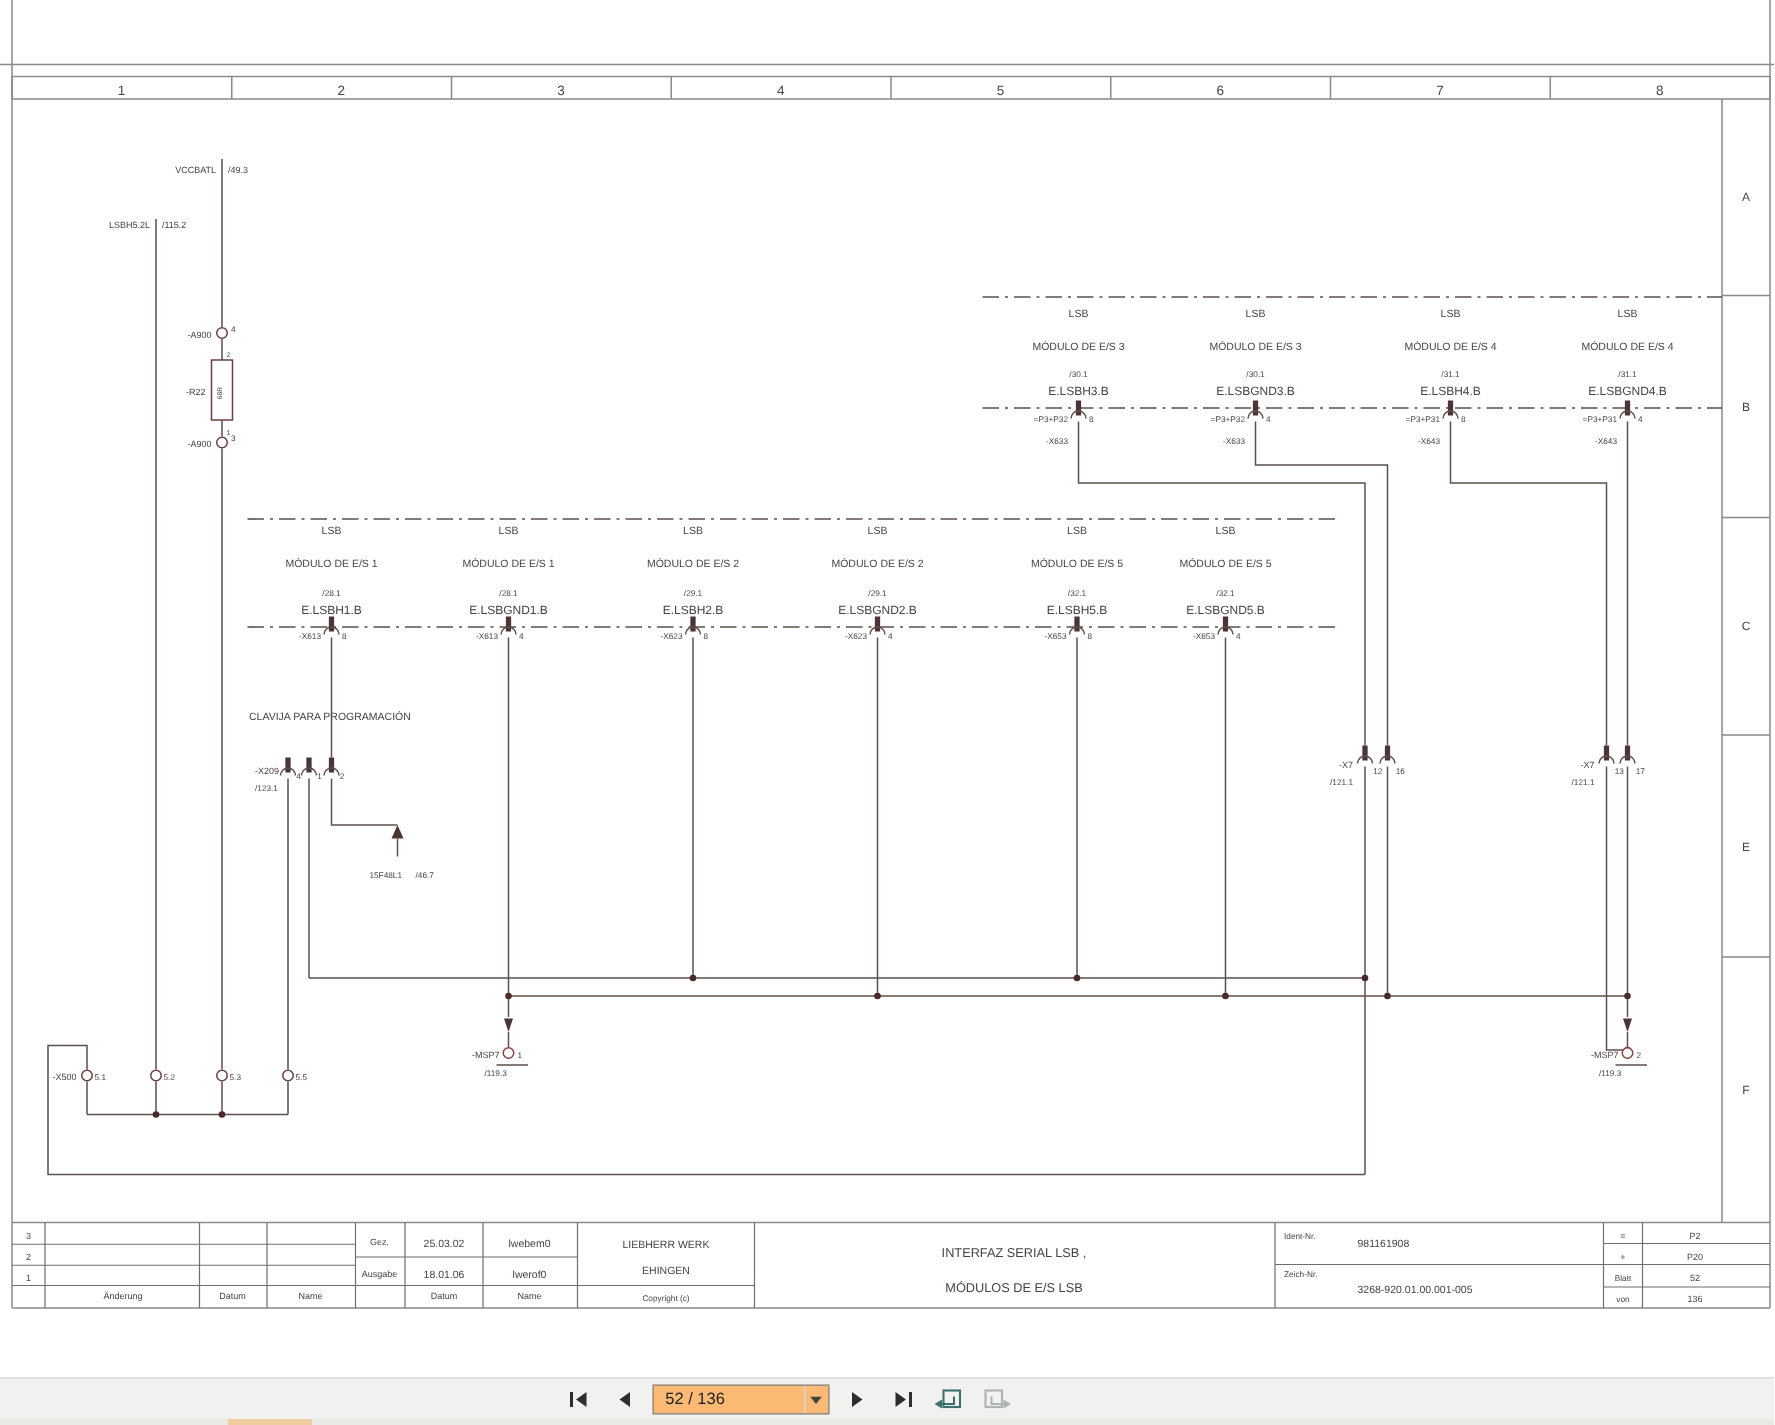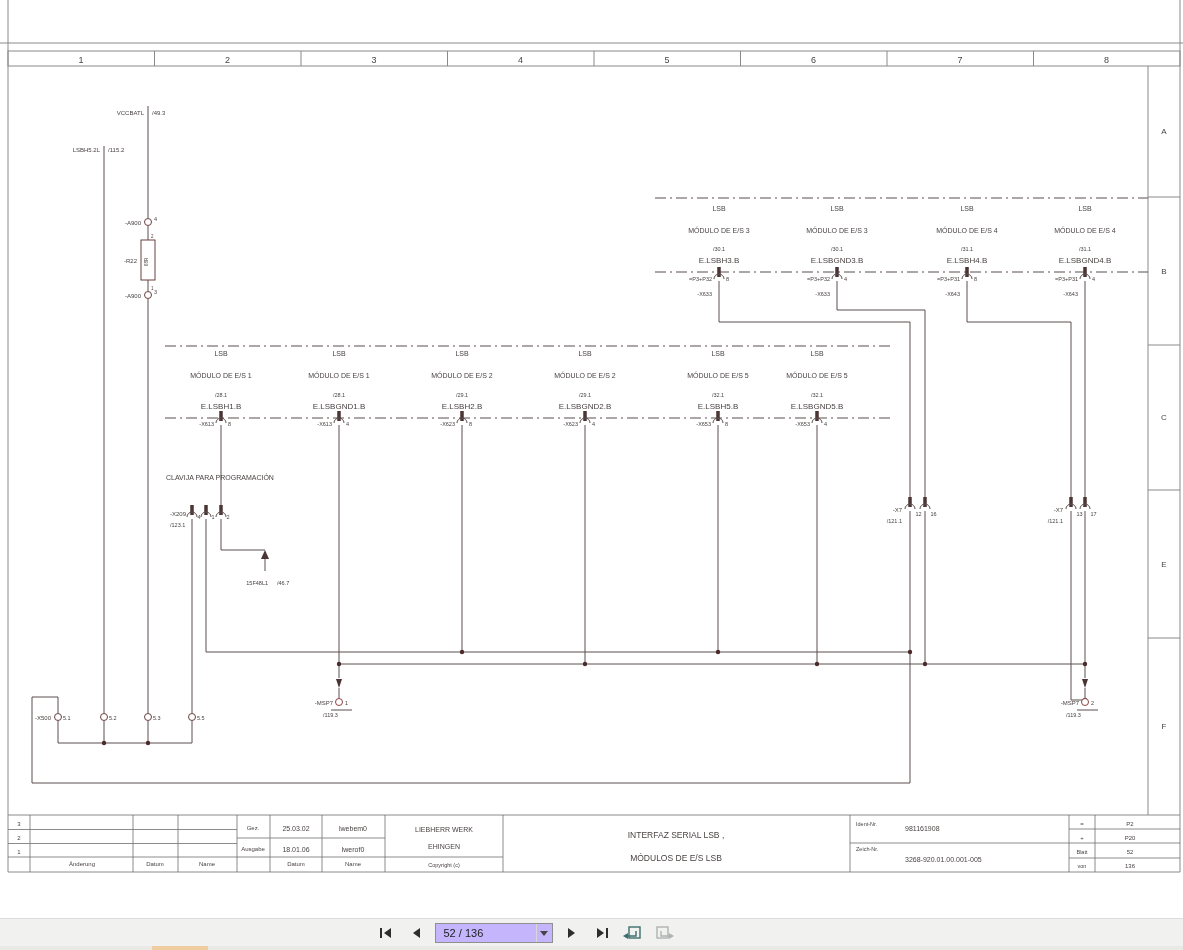--- a/index.html
+++ b/index.html
@@ -16,21 +16,21 @@
   .sym{stroke:#6b4040;stroke-width:1;fill:#ffffff}
   .hoodbar{fill:#4a3434}
   .dot{fill:#4a2a2a}
   .arr{fill:#4a3434}
   
   .toolbar{position:absolute;left:0;top:918px;width:1183px;height:28px;background:#f1f1ef;
            border-top:1px solid #dcdcda;display:flex;align-items:center;justify-content:center;}
   .tb-inner{display:flex;align-items:center;gap:9px;transform:translateX(-65px);}
   .navbtn{width:20px;height:18px;border:none;background:transparent;display:flex;
           align-items:center;justify-content:center;padding:0;cursor:pointer;}
-  .combo{width:118px;height:20px;background:#c4b5fd;border:1px solid #8f8f8f;display:flex;
+  .combo{width:118px;height:20px;background:#fdba74;border:1px solid #8f8f8f;display:flex;
          align-items:flex-end;box-sizing:border-box;}
   .combo-text{flex:1;font-size:11px;color:#222;padding-left:8px;line-height:18px;}
   .combo-arrow{width:15px;height:100%;display:flex;align-items:center;justify-content:center;
                border-left:1px solid #d7d7d7;}
   .viewbtn{width:24px;height:20px;border:none;background:transparent;display:flex;
            align-items:center;justify-content:center;padding:0;}
   .bottom-strip{position:absolute;left:0;top:946px;width:1183px;height:4px;background:#e9e9e6;}
   .strip-accent{position:absolute;left:152px;top:0;width:56px;height:4px;background:#f0cda0;}
 </style>
 </head>

